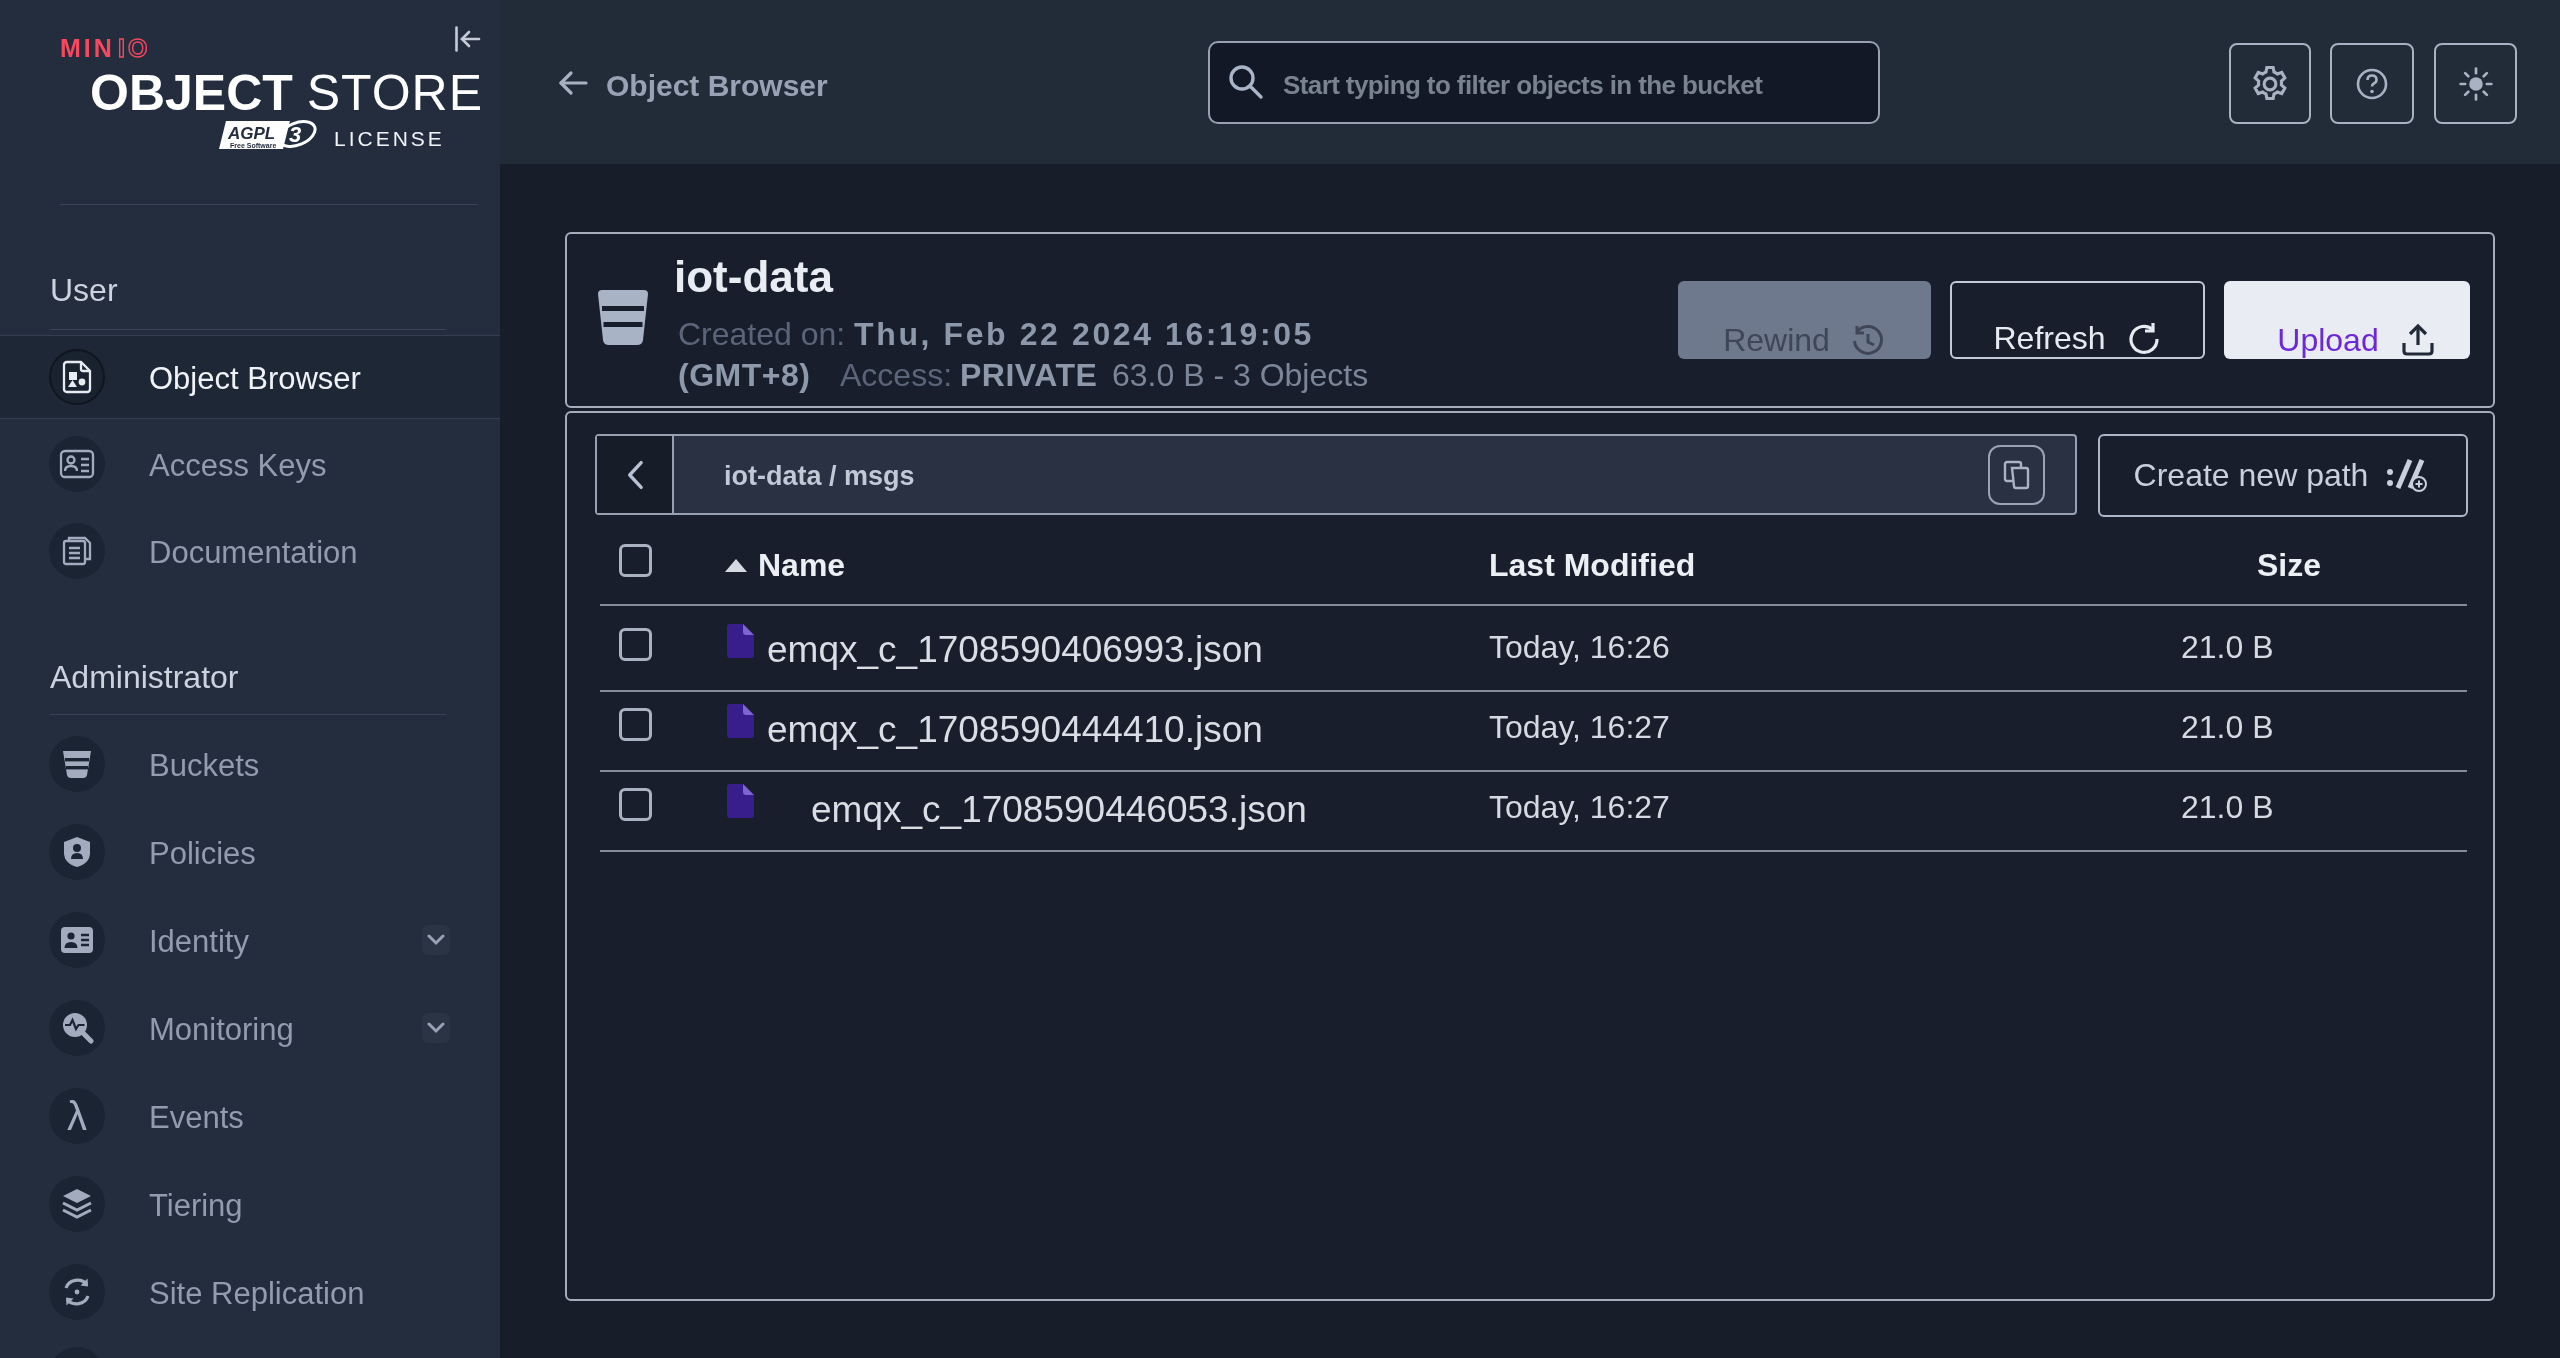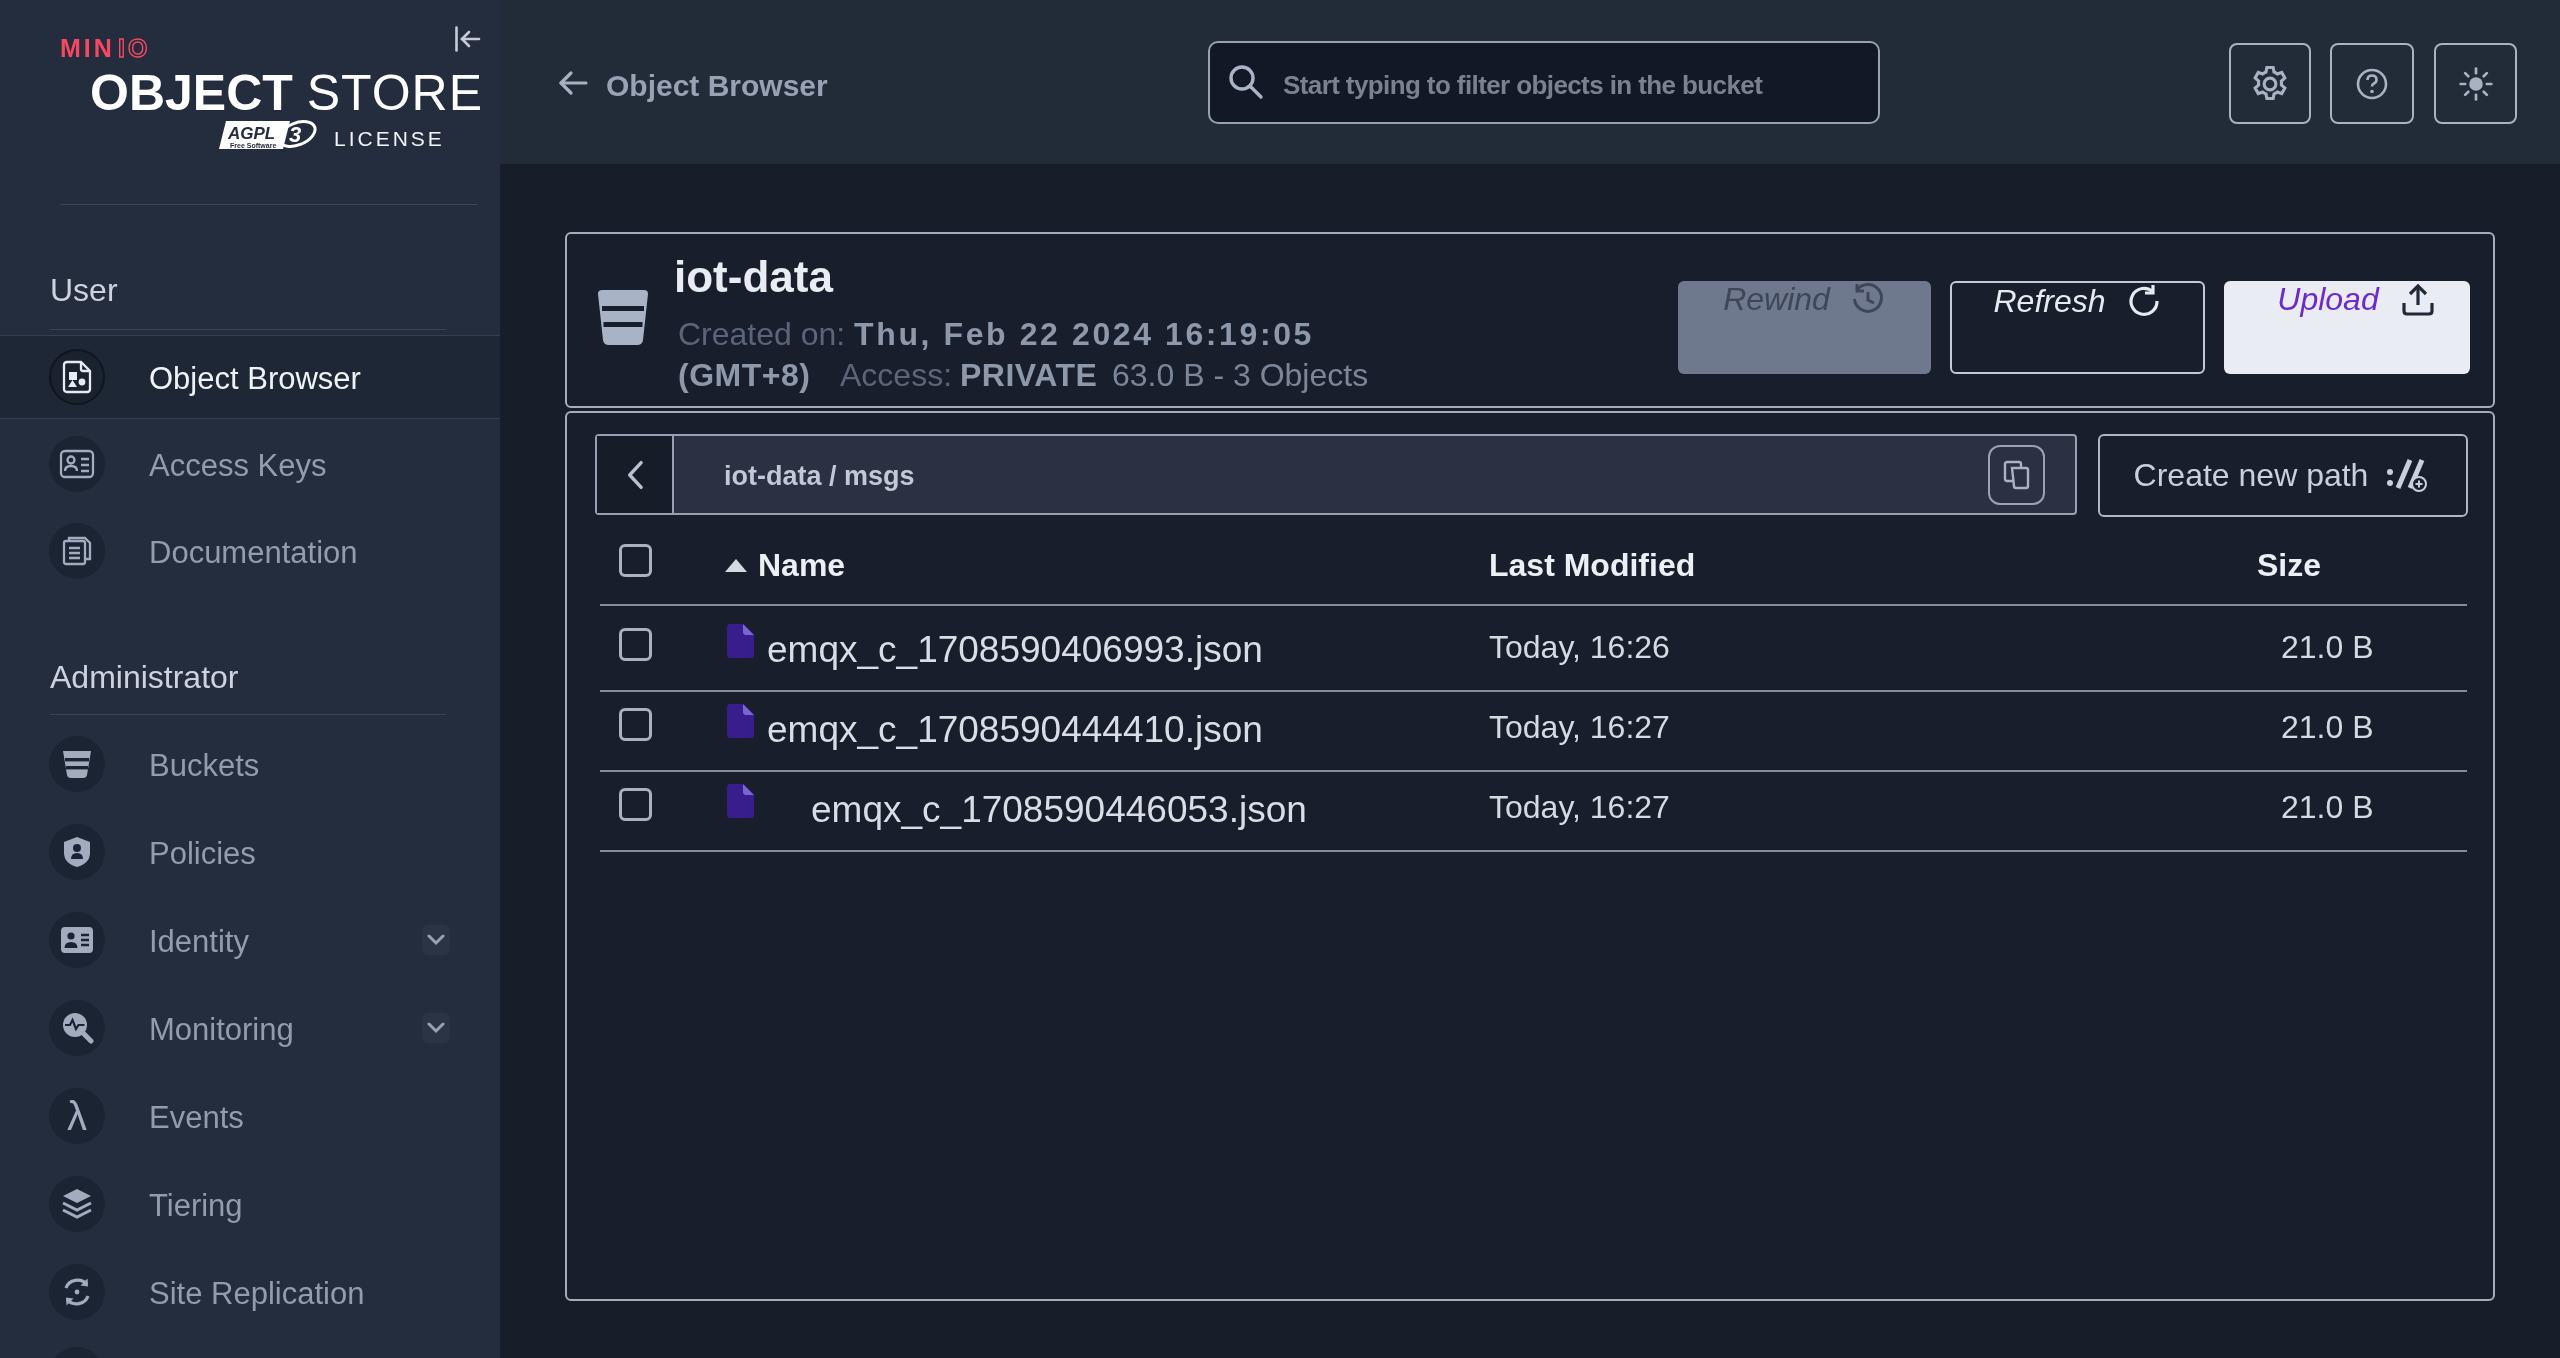--- a/index.html
+++ b/index.html
@@ -38,43 +38,43 @@
   .card { position:absolute; left:65px; width:1930px; background:#181E2B; border:2px solid #A5ADBD; border-radius:6px; }
   #hcard { top:68px; height:176px; }
   #tcard { top:247px; height:890px; }
   #bktitle { position:absolute; left:107px; top:18px; font-size:44px; font-weight:bold; color:#E9EDF3; }
   .meta1 { position:absolute; top:82px; font-size:32px; white-space:nowrap; }
   .meta2 { position:absolute; top:123px; font-size:32px; white-space:nowrap; }
   .mlab { color:#5B6579; }
   .mval { color:#8D98AB; font-weight:bold; letter-spacing:0.5px; }
   .dtv { letter-spacing:2.6px; }
   .mdim { color:#7B8698; }
-  .hbtn { position:absolute; top:47px; height:93px; border-radius:6px; display:flex; align-items:flex-start;
-     justify-content:center; font-size:32px; gap:20px;font-style:italic; }
+  .hbtn { position:absolute; top:47px; height:78px; border-radius:6px; display:flex; align-items:flex-end;
+     justify-content:center; font-size:32px; gap:20px; }
   #btn-rewind { left:1111px; width:253px; background:#6F798E; color:#3E4658; }
   #btn-refresh { left:1383px; width:255px; border:2px solid #C2CAD8; color:#E7EBF1; }
   #btn-upload { left:1657px; width:246px; background:#E9ECF2; color:#6d28d9;padding-left:20px; }
   
   #crumb { position:absolute; left:28px; top:21px; width:1482px; height:81px; border:2px solid #97A1B2;
      border-radius:4px; background:#293142; }
   #crumbL { position:absolute; left:0; top:0; width:77px; height:77px; background:#161C28;
      border-right:2px solid #97A1B2; display:flex; align-items:center; justify-content:center; }
   #crumbTxt { position:absolute; left:127px; top:25px; font-size:27px; font-weight:bold; color:#C1C9D7; }
   #copybtn { position:absolute; left:1391px; top:9px; width:57px; height:60px; border:2px solid #99A3B4;
      border-radius:12px; display:flex; align-items:center; justify-content:center; }
   #createbtn { position:absolute; left:1531px; top:21px; width:370px; height:83px; border:2px solid #ADB7C7;
      border-radius:6px; display:flex; align-items:center; justify-content:center; gap:18px;
      font-size:32px; color:#C9D0DC; }
   
   .cb { position:absolute; left:52px; width:33px; height:33px; border:3px solid #A8B2C1; border-radius:6px; }
   .th { position:absolute; font-size:32px; font-weight:bold; color:#ECEFF4; }
   .tline { position:absolute; left:33px; width:1867px; height:2px; background:#838D9C; }
   .fname { position:absolute; left:200px; font-size:37px; color:#D9DEE6; }
   .fdate { position:absolute; left:922px; font-size:32px; color:#D5DAE2; }
-  .fsize { position:absolute; left:1714px; font-size:32px; color:#D5DAE2; }
+  .fsize { position:absolute; left:1614px; font-size:32px; color:#D5DAE2; }
   .ficon { position:absolute; left:160px; }
 </style>
 </head>
 <body>
 <div id="sb">
   <svg id="minio" width="160" height="26" viewBox="0 0 160 26" style="margin-top:4px;">
     <text x="0" y="20" font-size="25" font-weight="bold" letter-spacing="3" fill="#F8475F">MIN</text>
     <text x="58" y="20" font-size="25" font-weight="bold" letter-spacing="3" fill="none" stroke="#F8475F" stroke-width="1.4">IO</text>
   </svg>
   <div id="ostore"><b>OBJECT</b> <span>STORE</span></div>

